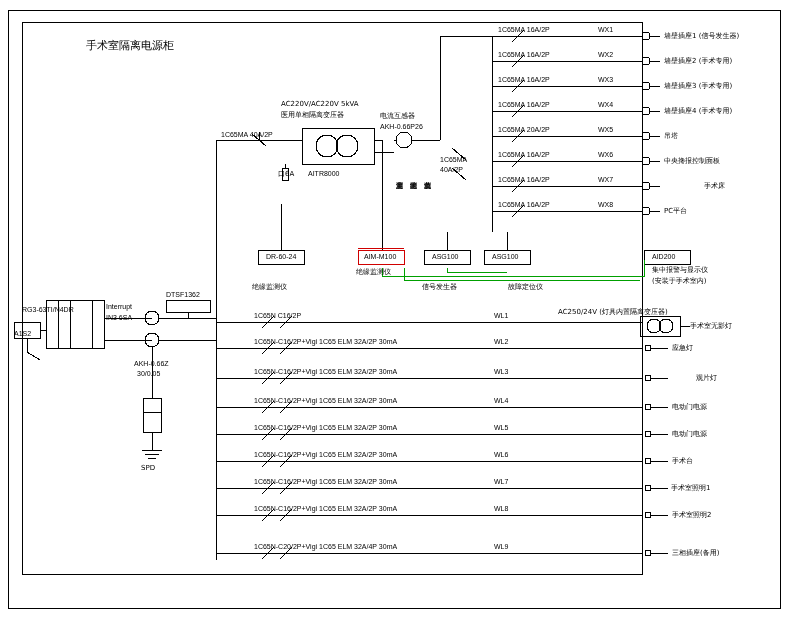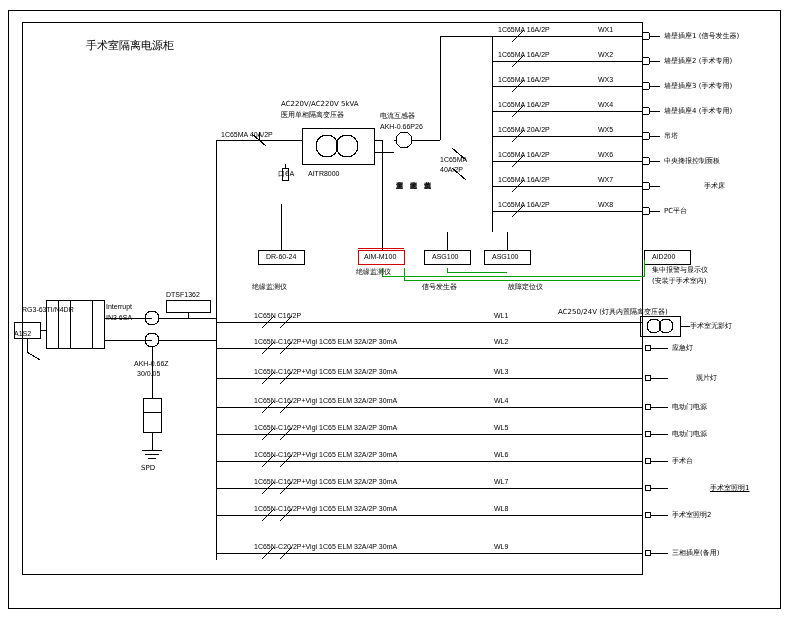--- a/index.html
+++ b/index.html
@@ -298,21 +298,21 @@
       <div class="txt" style="left: 494px; top: 397px;">WL4</div>
       <div class="txt cn" style="left: 672px; top: 403px;">电动门电源</div>
       <div class="txt" style="left: 254px; top: 424px;">1C65N-C16/2P+Vigi 1C65 ELM 32A/2P 30mA</div>
       <div class="txt" style="left: 494px; top: 424px;">WL5</div>
       <div class="txt cn" style="left: 672px; top: 430px;">电动门电源</div>
       <div class="txt" style="left: 254px; top: 451px;">1C65N-C16/2P+Vigi 1C65 ELM 32A/2P 30mA</div>
       <div class="txt" style="left: 494px; top: 451px;">WL6</div>
       <div class="txt cn" style="left: 672px; top: 457px;">手术台</div>
       <div class="txt" style="left: 254px; top: 478px;">1C65N-C16/2P+Vigi 1C65 ELM 32A/2P 30mA</div>
       <div class="txt" style="left: 494px; top: 478px;">WL7</div>
-      <div class="txt cn" style="left: 710px; top: 484px; text-decoration: underline;">手术室照明1</div>
+      <div class="txt cn" style="left: 671px; top: 484px;">手术室照明1</div>
       <div class="txt" style="left: 254px; top: 505px;">1C65N-C16/2P+Vigi 1C65 ELM 32A/2P 30mA</div>
       <div class="txt" style="left: 494px; top: 505px;">WL8</div>
       <div class="txt cn" style="left: 672px; top: 511px;">手术室照明2</div>
       <div class="txt" style="left: 254px; top: 543px;">1C65N-C20/2P+Vigi 1C65 ELM 32A/4P 30mA</div>
       <div class="txt" style="left: 494px; top: 543px;">WL9</div>
       <div class="txt cn" style="left: 672px; top: 549px;">三相插座(备用)</div>
     </div>
 
 </div>
 

